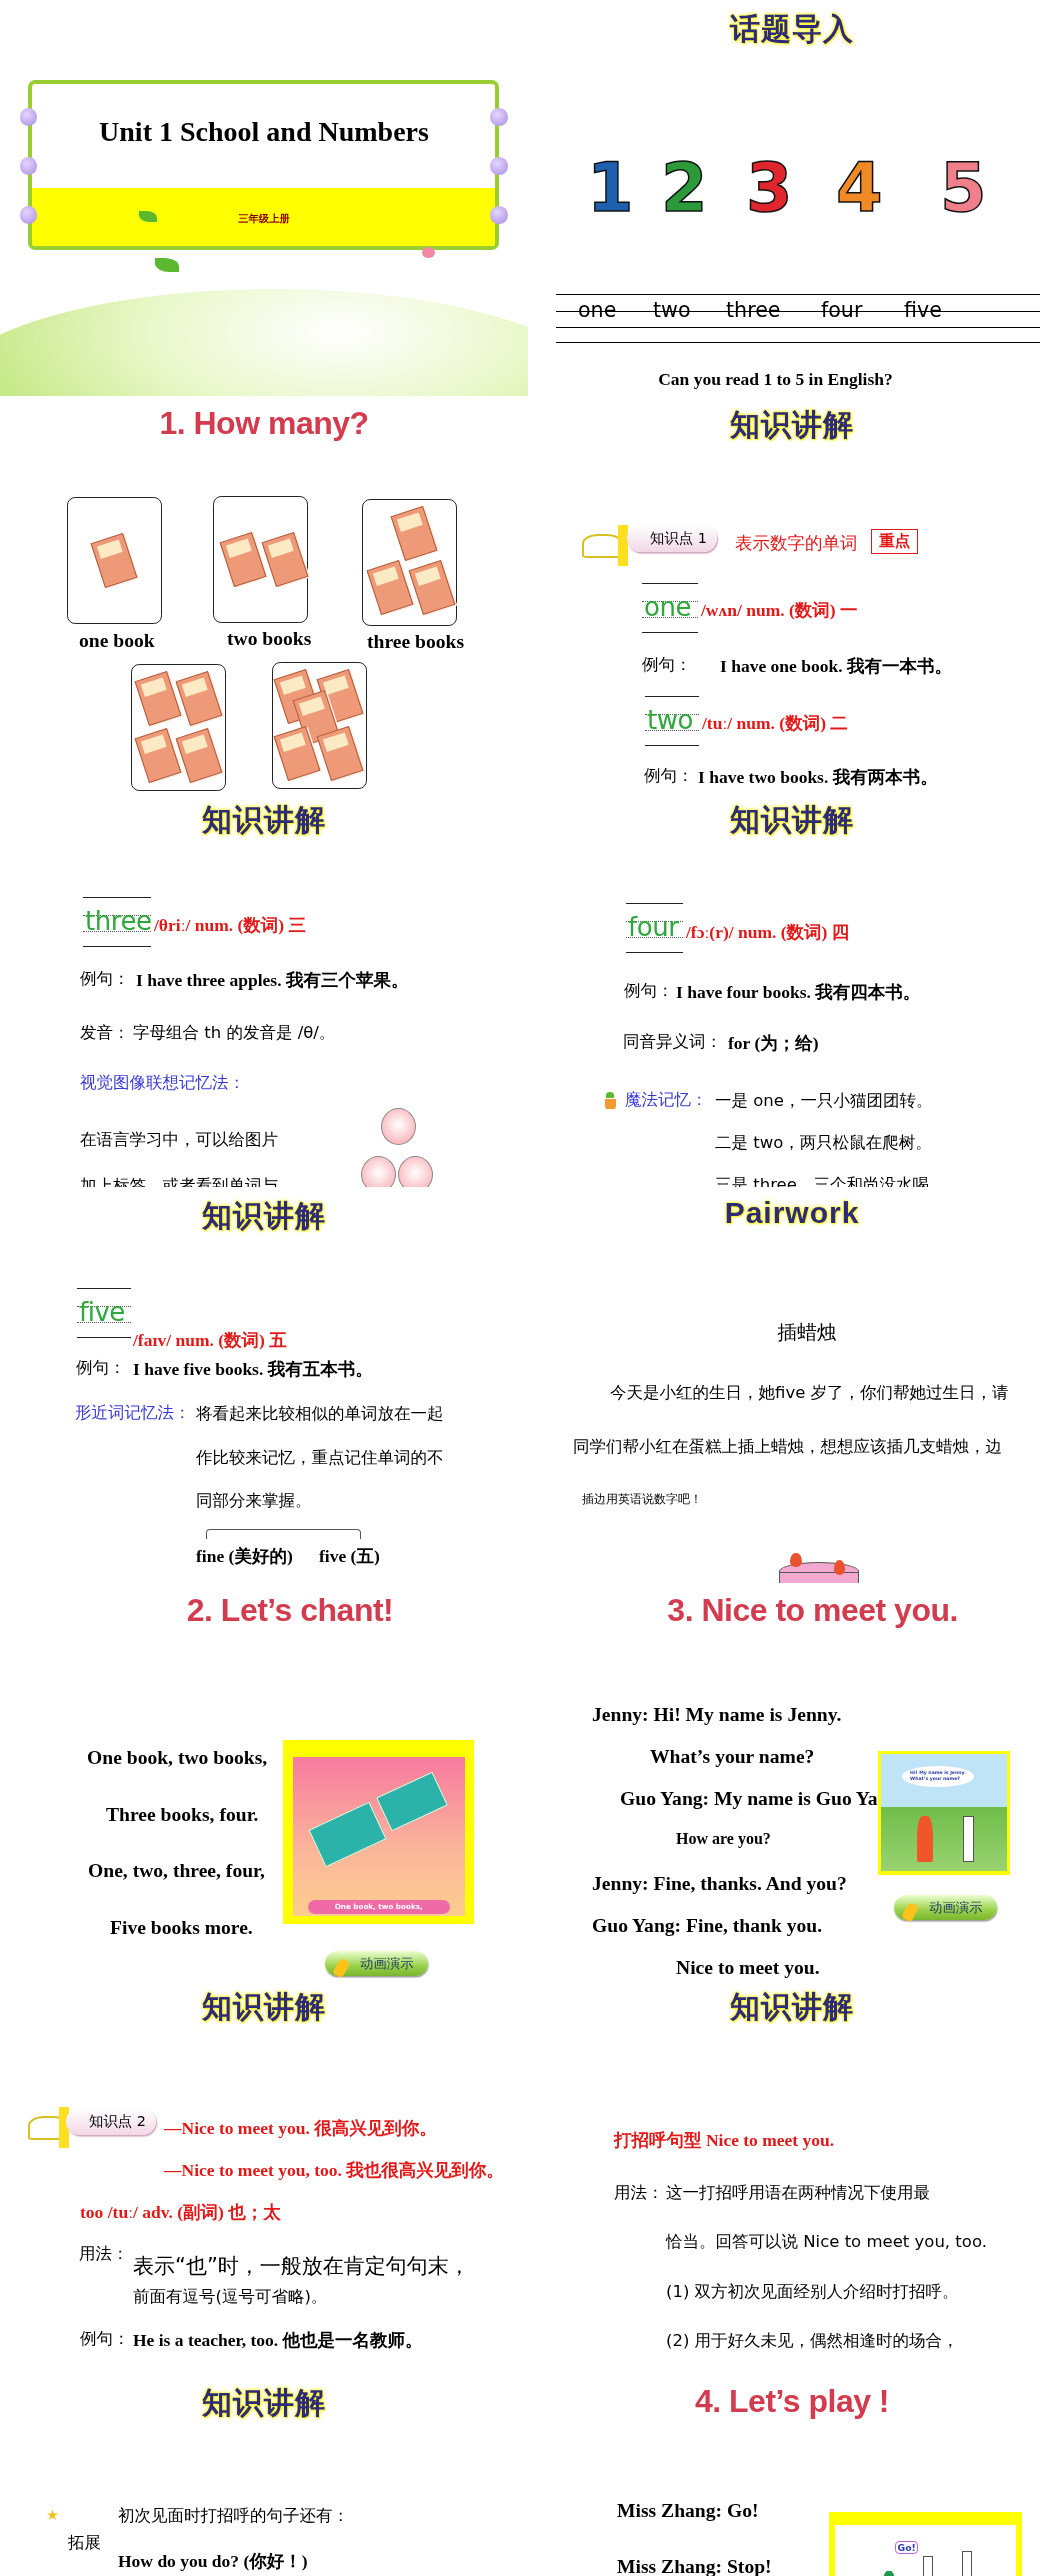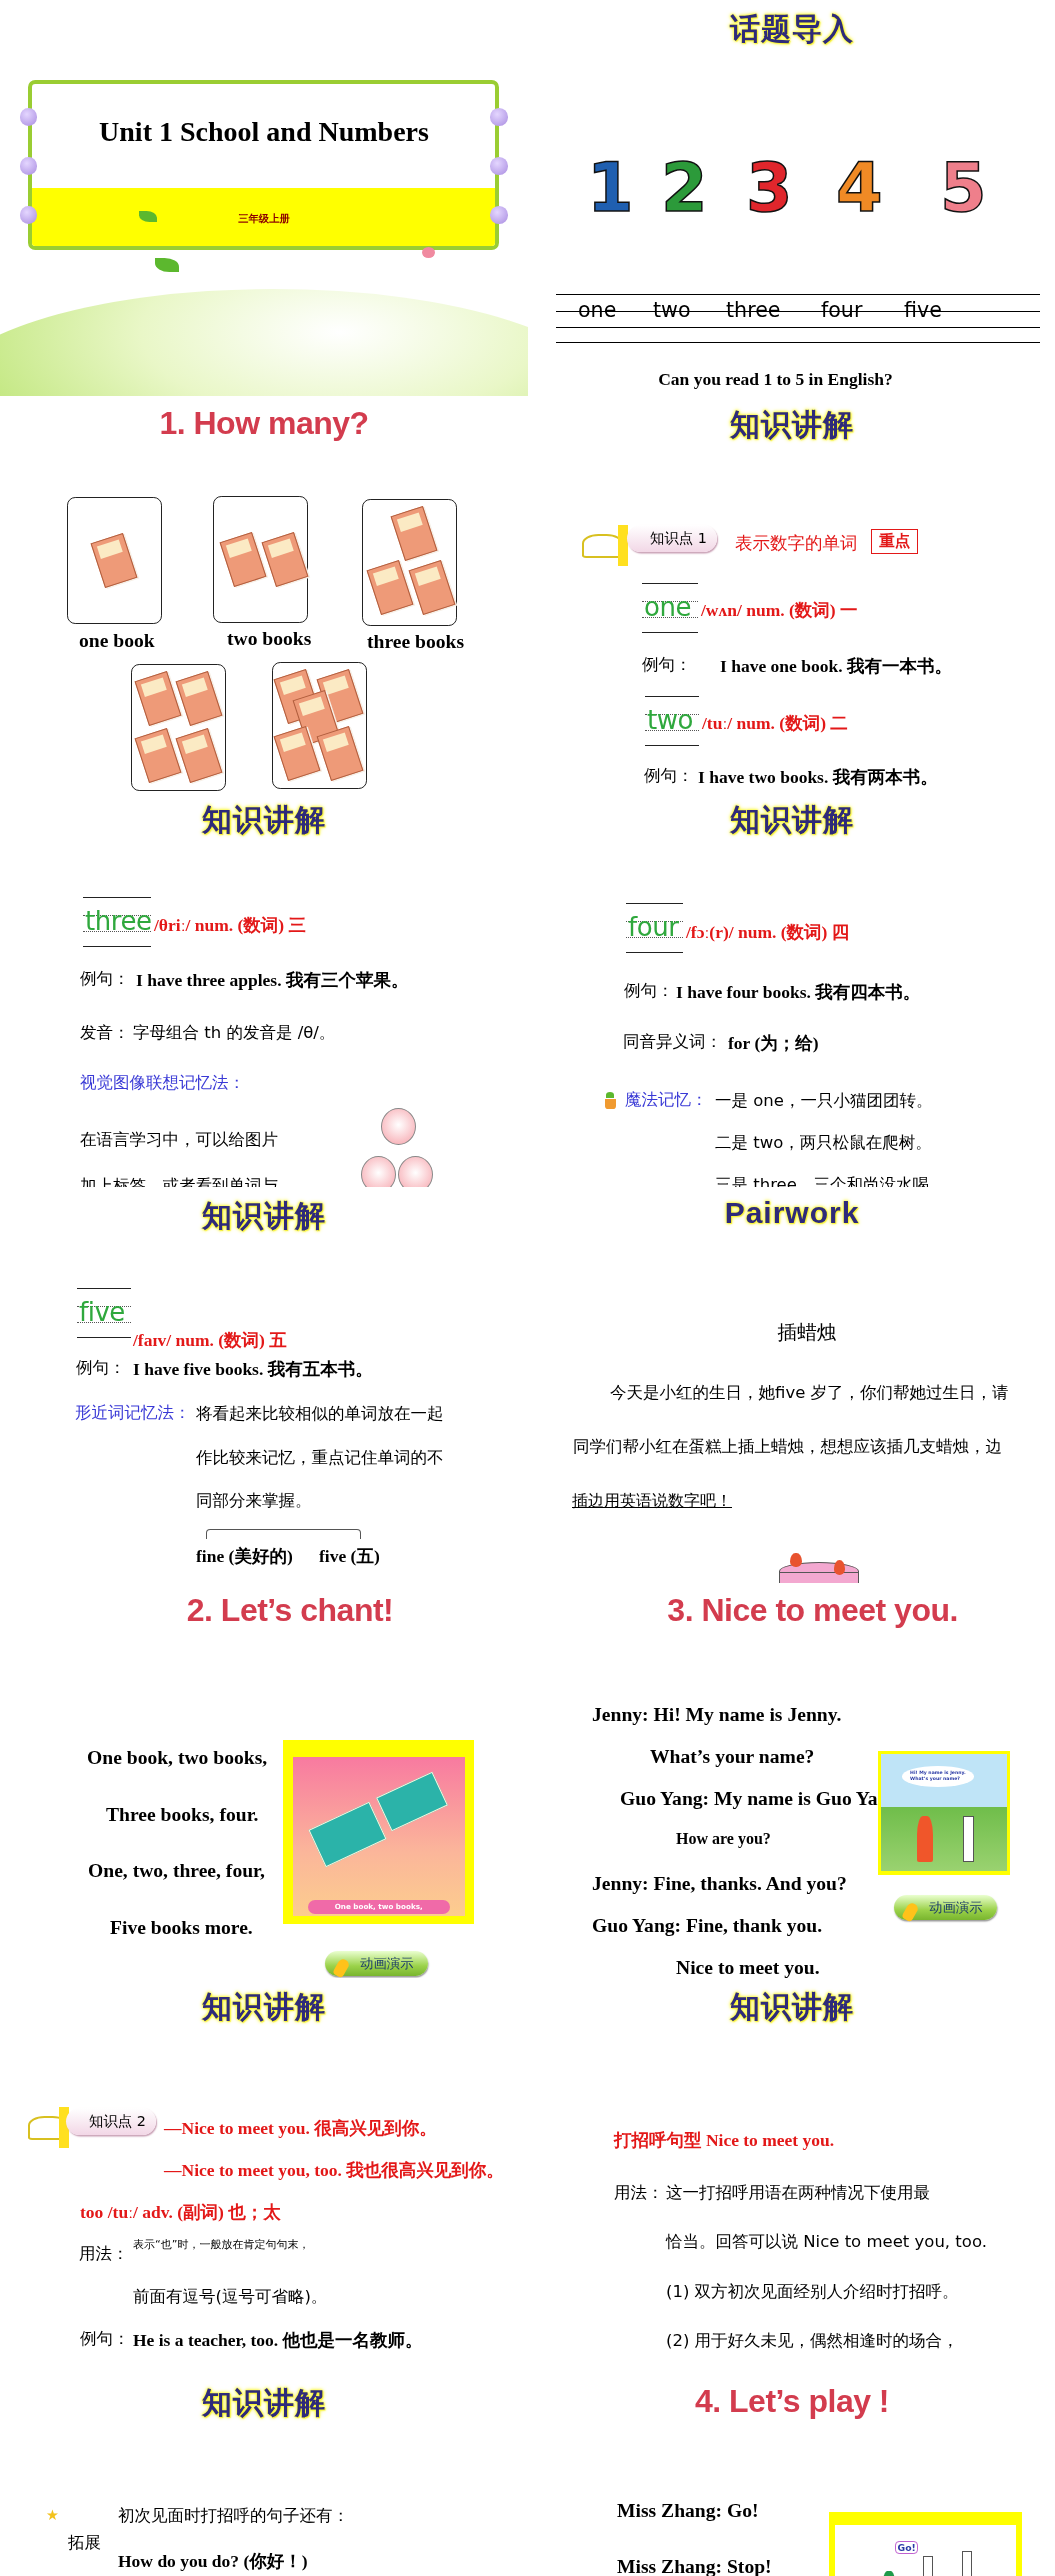--- a/index.html
+++ b/index.html
@@ -223,21 +223,21 @@
     <div class="abs" style="left:206px;top:342px;width:155px;height:10.3px;border:1px solid #555;border-bottom:none;border-radius:4.1px 4.1px 0 0;"></div>
     <div class="line tnr b" style="left:196px;top:357px;font-size:17.5px;white-space:pre;">fine (美好的)      five (五)</div>
 
   </div>
 
   <div class="slide" style="left:528px;top:1187px;">
     <div class="sec-title" style="font-family:'Liberation Sans',sans-serif;">Pairwork</div>
     <div class="line sans" style="left:0;width:558px;top:132px;text-align:center;font-size:19.6px;">插蜡烛</div>
     <div class="line sans" style="left:82px;top:195px;font-size:16.5px;">今天是小红的生日，她five 岁了，你们帮她过生日，请</div>
     <div class="line sans" style="left:45px;top:249px;font-size:16.5px;">同学们帮小红在蛋糕上插上蜡烛，想想应该插几支蜡烛，边</div>
-    <div class="line sans" style="left:44px;top:304px;font-size:16px;text-decoration:underline;">插边用英语说数字吧！</div>
+    <div class="line sans" style="left:54px;top:304px;font-size:12px;">插边用英语说数字吧！</div>
     <div class="abs" style="left:251px;top:363px;width:82px;height:66px;">
       <div style="position:absolute;left:0;top:12.4px;width:80px;height:18.5px;background:#f3a8d0;border-radius:50%;border:1px solid #555;"></div>
       <div style="position:absolute;left:0;top:21.6px;width:80px;height:36px;background:linear-gradient(#f3a8d0 40%,#fbf29a 40%);border:1px solid #555;border-radius:0 0 40% 40%/0 0 30% 30%;"></div>
       <div style="position:absolute;left:11.3px;top:3.1px;width:11.3px;height:14.4px;background:#e8532f;border-radius:50% 50% 50% 50%/60% 60% 40% 40%;"></div>
       <div style="position:absolute;left:55px;top:10.3px;width:11.3px;height:14.4px;background:#e8532f;border-radius:50% 50% 50% 50%/60% 60% 40% 40%;"></div>
     </div>
   </div>
 
   <div class="slide" style="left:0;top:1583px;">
     <div class="red-title" style="left:26px;">2. Let’s chant!</div>
@@ -283,21 +283,21 @@
     <div class="sec-title">知识讲解</div>
     <div class="book-icon" style="left:28px;top:129px;">
       <div style="position:absolute;left:0;top:9.3px;width:41px;height:24px;background:#fff;border:2.1px solid #d8c020;border-radius:40% 40% 10% 10%;"></div>
       <div style="position:absolute;left:31px;top:0;width:10.3px;height:41px;background:#ffe020;"></div>
     </div>
     <div class="kpoint" style="left:66px;top:130px;">知识点  2</div>
     <div class="line tnr b red" style="left:164px;top:138px;font-size:17.5px;">—Nice to meet you. 很高兴见到你。</div>
     <div class="line tnr b red" style="left:164px;top:180px;font-size:17.5px;">—Nice to meet you, too. 我也很高兴见到你。</div>
     <div class="line tnr b red" style="left:80px;top:222px;font-size:17.5px;">too /tuː/ adv. (副词) 也；太</div>
     <div class="line sans" style="left:79px;top:265px;font-size:16.5px;">用法：</div>
-    <div class="line sans" style="left:133px;top:259px;font-size:11px;">表示“也”时，一般放在肯定句句末，</div>
+    <div class="line sans" style="left:133px;top:274px;font-size:21px;">表示“也”时，一般放在肯定句句末，</div>
     <div class="line sans" style="left:133px;top:308px;font-size:16.5px;">前面有逗号(逗号可省略)。</div>
     <div class="line sans" style="left:80px;top:350px;font-size:16.5px;">例句：</div>
     <div class="line tnr b" style="left:133px;top:350px;font-size:17.5px;">He is a teacher, too. 他也是一名教师。</div>
 
   </div>
 
   <div class="slide" style="left:528px;top:1978px;">
     <div class="sec-title">知识讲解</div>
     <div class="line tnr b red" style="left:86px;top:150px;font-size:17.5px;">打招呼句型 Nice to meet you.</div>
     <div class="line sans" style="left:86px;top:204px;font-size:16.5px;">用法：</div>

